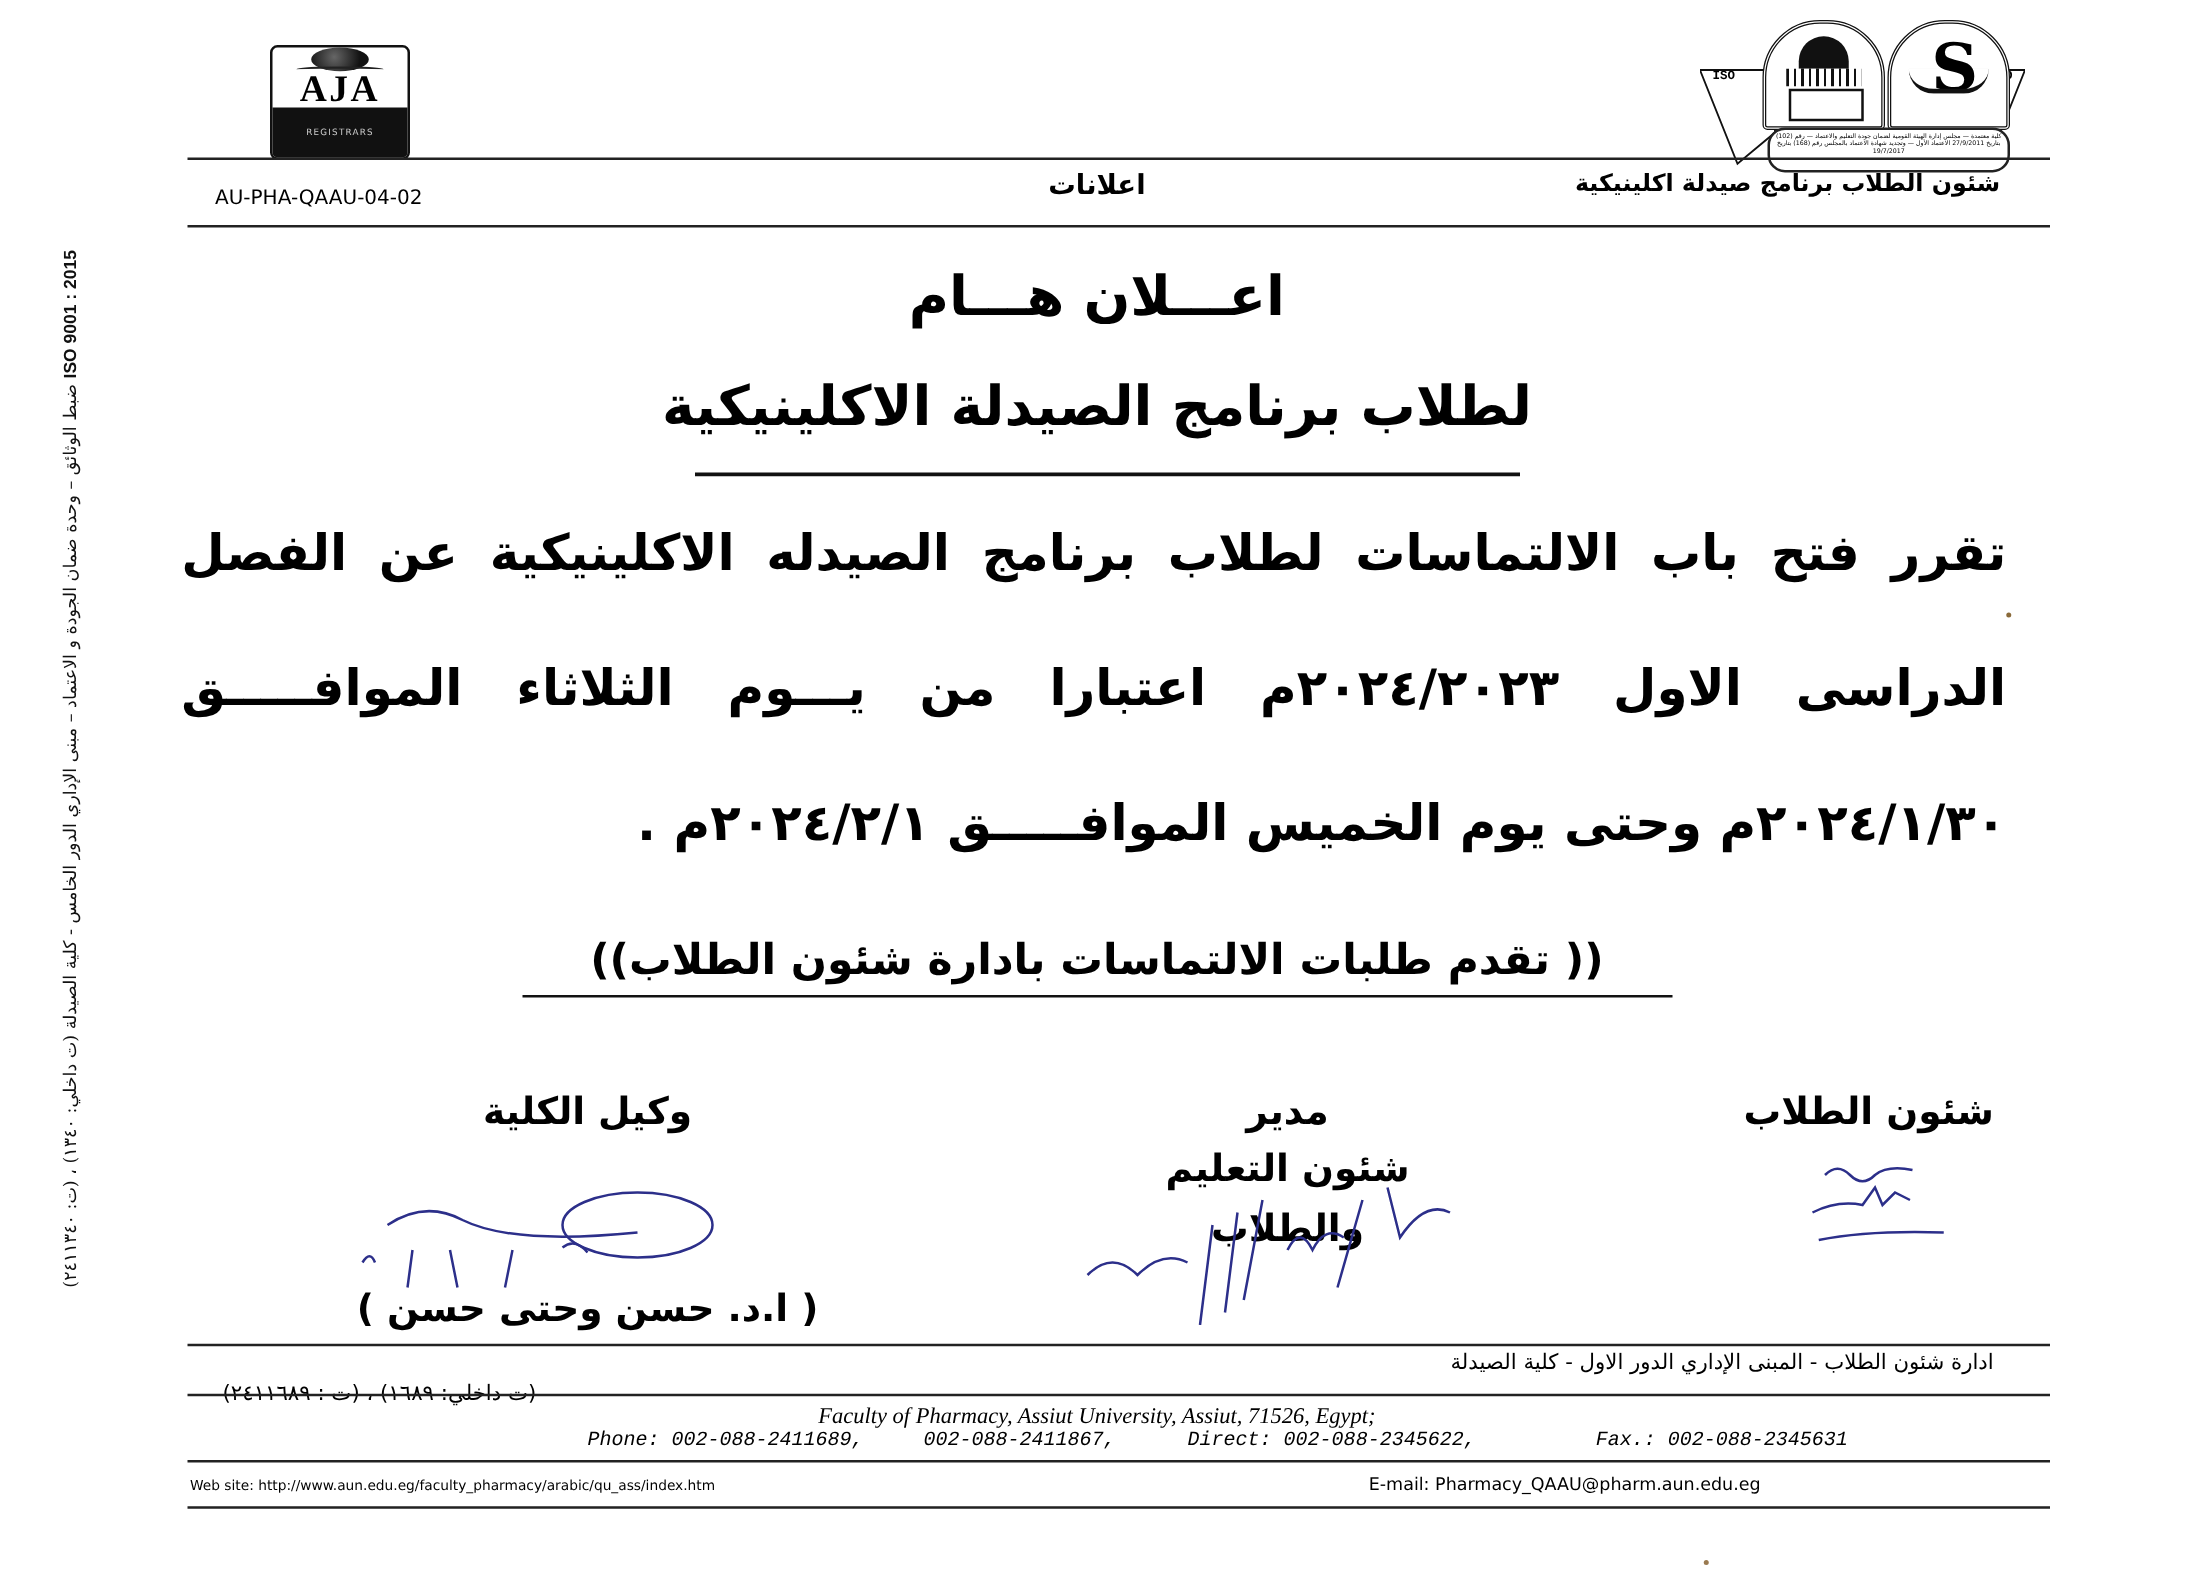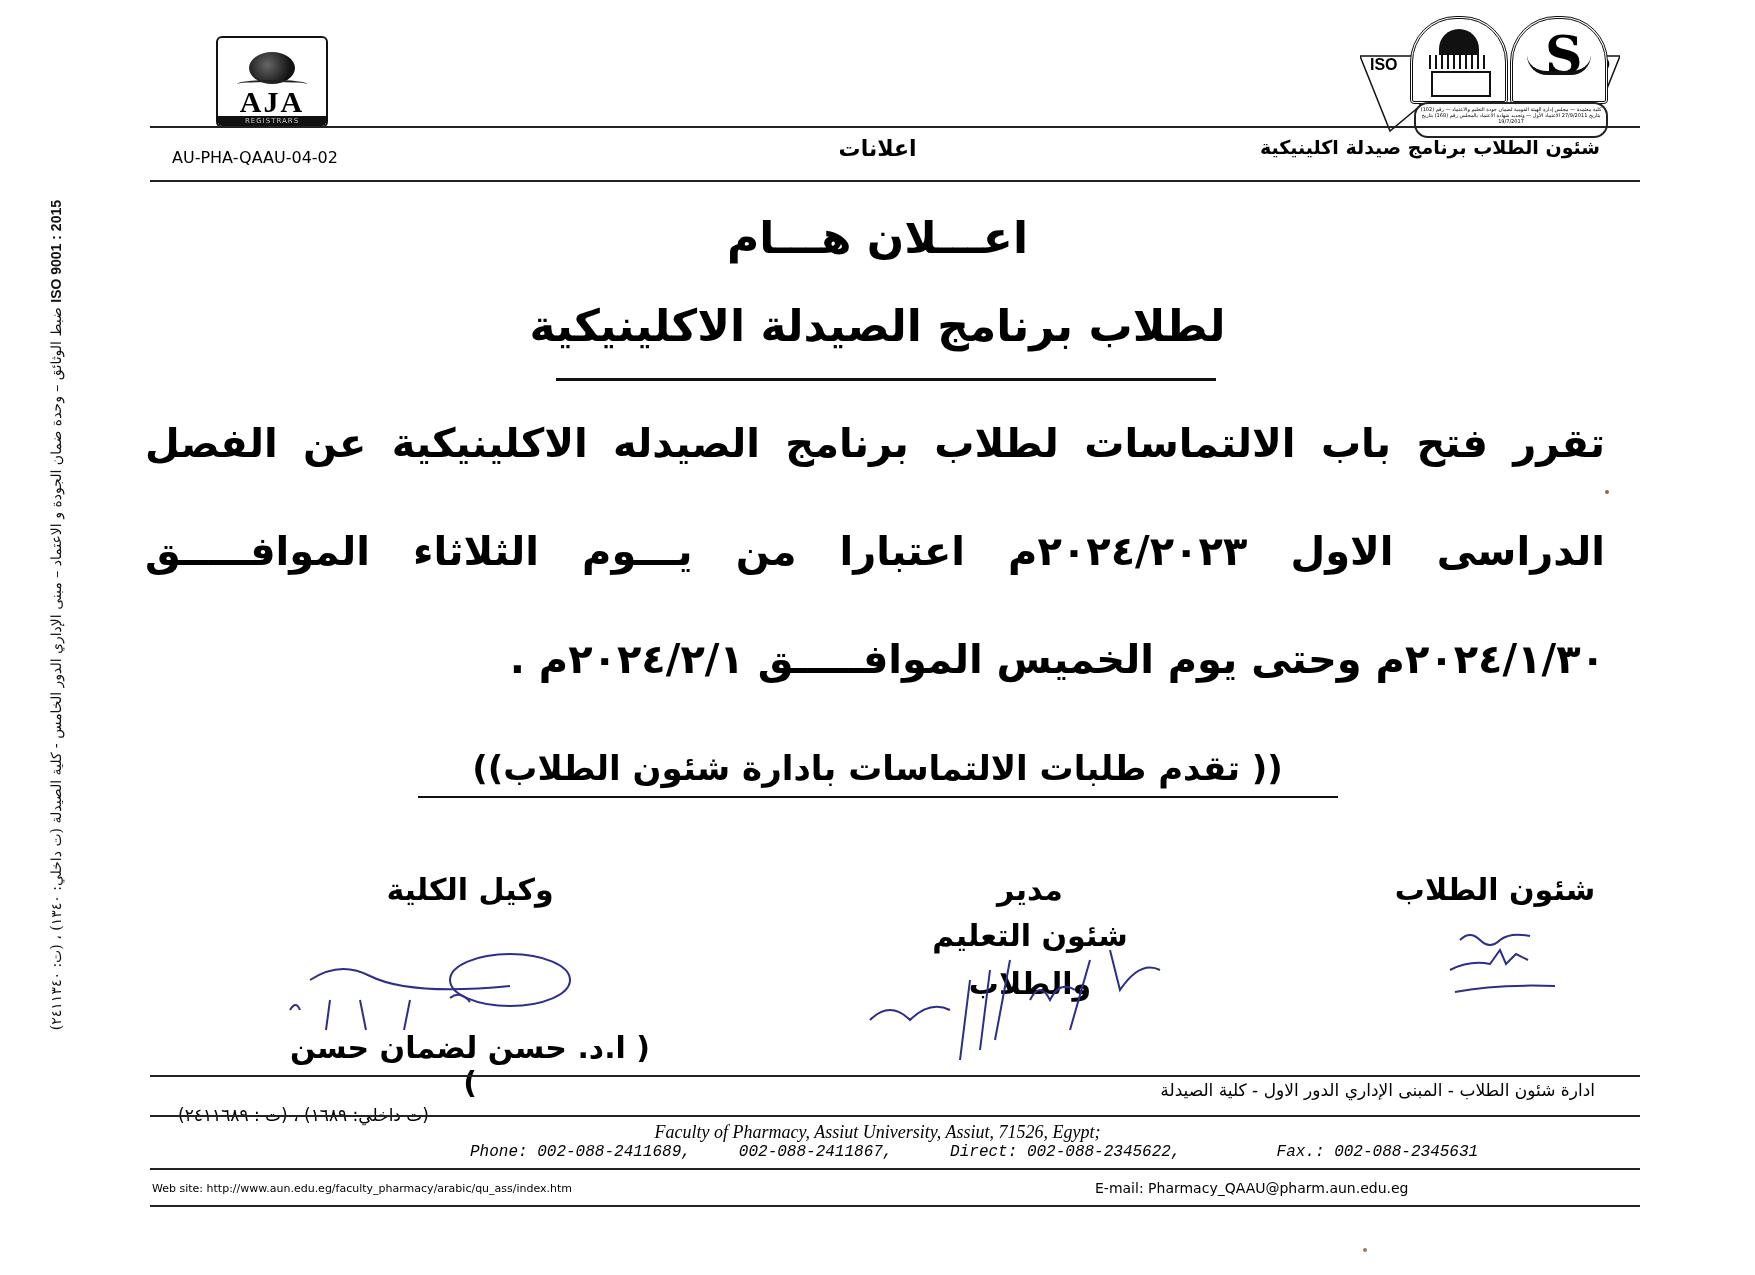--- a/index.html
+++ b/index.html
@@ -21,24 +21,24 @@
   .side-iso { font-family: "Liberation Sans", sans-serif; font-weight: bold; direction: ltr; unicode-bidi: embed; }
 
   
   .aja-logo {
     left: 216px; top: 36px; width: 108px; height: 88px; border: 2px solid #111; border-radius: 6px;
     background: #fff; display: flex; flex-direction: column; align-items: center; justify-content: flex-end;
   }
   .aja-globe { width: 46px; height: 32px; border-radius: 50%; background: radial-gradient(circle at 40% 40%, #666, #111 70%); margin-bottom: 2px; }
   .aja-swoosh { width: 70px; height: 6px; border-top: 2px solid #222; border-radius: 50%; margin-top: -6px; }
   .aja-text { font-family: "Liberation Serif", serif; font-size: 30px; font-weight: bold; line-height: 28px; letter-spacing: 2px; }
-  .aja-sub { width: 100%; background: #111; color: #ccc; font-size: 7px; text-align: center; letter-spacing: 1px; padding: 1px 0; border-radius: 0 0 4px 4px; }
+  .aja-sub { width: 100%; background: #111; color: #ccc; font-size: 7px; text-align: center; letter-spacing: 1px; padding: 16px 0; border-radius: 0 0 4px 4px; }
 
   .univ-logo { left: 1360px; top: 16px; width: 260px; height: 118px; }
-  .iso-wing { position: absolute; top: 40px; width: 60px; height: 46px; font-size: 16px; font-weight: bold; font-family: Liberation Sans, sans-serif; }
+  .iso-wing { position: absolute; top: 40px; width: 60px; height: 46px; font-size: 10px; font-weight: bold; font-family: Liberation Mono, monospace; }
   .iso-left { left: 0; }
   .iso-right { right: 0; }
   .arch {
     position: absolute; top: 0; width: 92px; height: 82px; border: 3px double #111;
     border-radius: 46px 46px 4px 4px; background: #fff; overflow: hidden;
   }
   .arch-left { left: 50px; }
   .arch-right { left: 150px; }
   .arch-sun { position: absolute; left: 26px; top: 10px; width: 40px; height: 26px; border-radius: 20px 20px 0 0; background: #111; }
   .arch-rays { position: absolute; left: 16px; top: 36px; width: 60px; height: 14px; background: repeating-linear-gradient(90deg, #111 0 2px, #fff 2px 6px); }
@@ -159,21 +159,21 @@
 </svg>
 
 <div class="sig-col sig-left rtl">
   <div class="role">وكيل الكلية</div>
 </div>
 <svg class="sig-scribble" style="left:270px;top:950px" width="340" height="90">
   <ellipse class="ink" cx="240" cy="30" rx="60" ry="26"></ellipse>
   <path class="ink" d="M40,30 q30,-20 60,-4 q40,20 140,10"></path>
   <path class="ink" d="M20,60 q6,-10 10,0 M60,50 l-4,30 M90,50 l6,30 M140,50 l-6,30 M180,48 q10,-8 20,4"></path>
 </svg>
-<div class="abs signer-name rtl">( ا.د. حسن لضمان حسن )</div>
+<div class="abs signer-name rtl">( ا.د. حسن وحتى حسن )</div>
 
 <div class="hline" style="left:150px;top:1075px;width:1490px;height:2px"></div>
 <div class="abs footer-ar-right rtl">ادارة شئون الطلاب  - المبنى الإداري الدور الاول - كلية الصيدلة</div>
 <div class="abs footer-ar-left rtl">(ت داخلي: ١٦٨٩) ، (ت : ٢٤١١٦٨٩)</div>
 <div class="hline" style="left:150px;top:1115px;width:1490px;height:2px"></div>
 <div class="abs footer-en-1">Faculty of Pharmacy, Assiut University, Assiut, 71526, Egypt;</div>
 <div class="abs footer-en-2">Phone: 002-088-2411689,     002-088-2411867,      Direct: 002-088-2345622,          Fax.: 002-088-2345631</div>
 <div class="hline" style="left:150px;top:1168px;width:1490px;height:2px"></div>
 <div class="abs footer-web">Web site: http://www.aun.edu.eg/faculty_pharmacy/arabic/qu_ass/index.htm</div>
 <div class="abs footer-mail">E-mail: Pharmacy_QAAU@pharm.aun.edu.eg</div>

